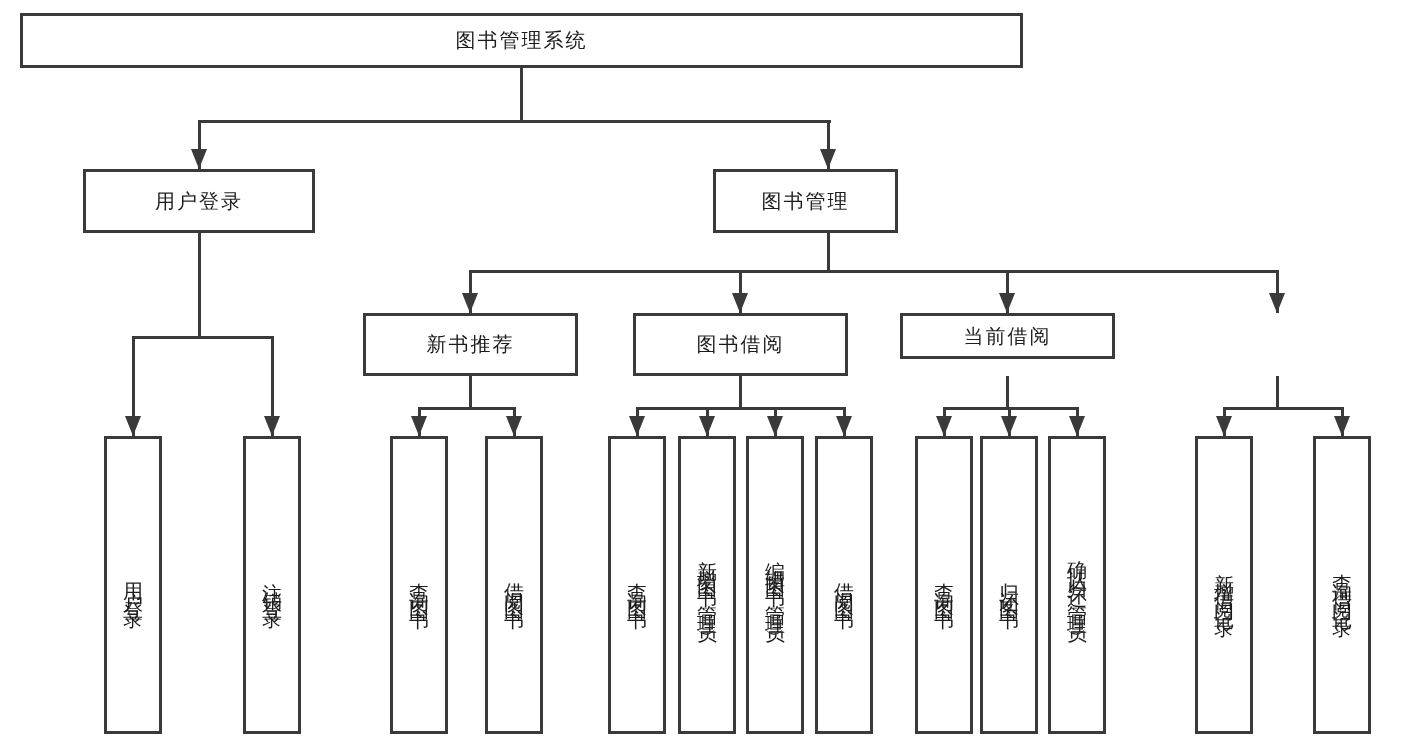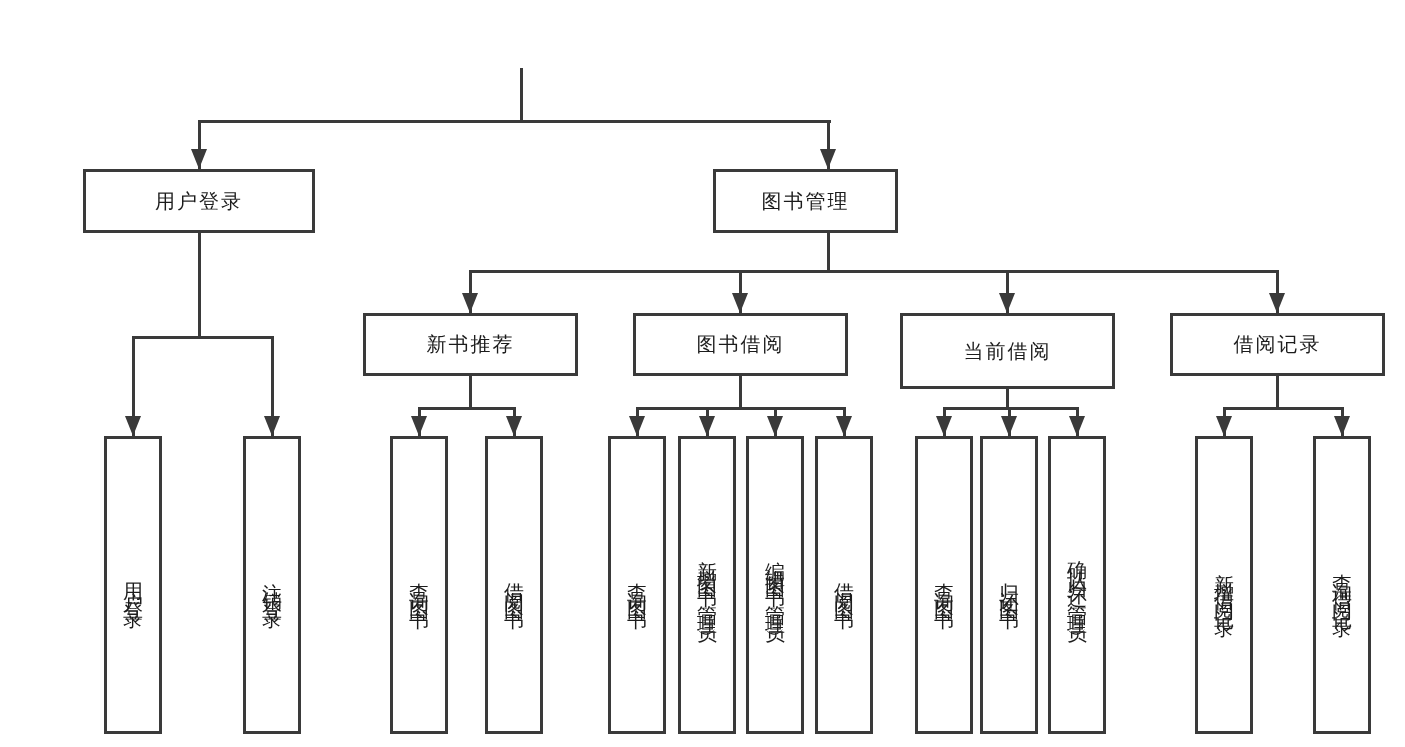--- a/index.html
+++ b/index.html
@@ -87,39 +87,39 @@
   <div class="vline" style="left:1076px;top:407px;height:29px"></div>
   <div class="arrow" style="left:1069px;top:416px"></div>
 
   <div class="vline" style="left:1276px;top:376px;height:31px"></div>
   <div class="hline" style="left:1223px;top:407px;width:120px"></div>
   <div class="vline" style="left:1223px;top:407px;height:29px"></div>
   <div class="arrow" style="left:1216px;top:416px"></div>
   <div class="vline" style="left:1341px;top:407px;height:29px"></div>
   <div class="arrow" style="left:1334px;top:416px"></div>
 
+  <div class="box hbox" style="left:20px;top:13px;width:1003px;height:55px">
+    <span>图书管理系统</span>
+  </div>
 
   <div class="box hbox" style="left:83px;top:169px;width:232px;height:64px">
     <span>用户登录</span>
   </div>
   <div class="box hbox" style="left:713px;top:169px;width:185px;height:64px">
     <span>图书管理</span>
   </div>
 
   <div class="box hbox" style="left:633px;top:313px;width:215px;height:63px">
     <span>图书借阅</span>
   </div>
   <div class="box hbox" style="left:363px;top:313px;width:215px;height:63px">
     <span>新书推荐</span>
   </div>
-  <div class="box hbox" style="left:900px;top:313px;width:215px;height:76px">
+  <div class="box hbox" style="left:900px;top:313px;width:215px;height:46px">
     <span>当前借阅</span>
-  </div>
-  <div class="box hbox" style="left:1170px;top:313px;width:215px;height:63px">
-    <span>借阅记录</span>
   </div>
 
   <div class="box" style="left:104px;top:436px;width:58px;height:298px">
     <span class="vtext">用户登录</span>
   </div>
   <div class="box" style="left:243px;top:436px;width:58px;height:298px">
     <span class="vtext">注销登录</span>
   </div>
 
   <div class="box" style="left:390px;top:436px;width:58px;height:298px">

